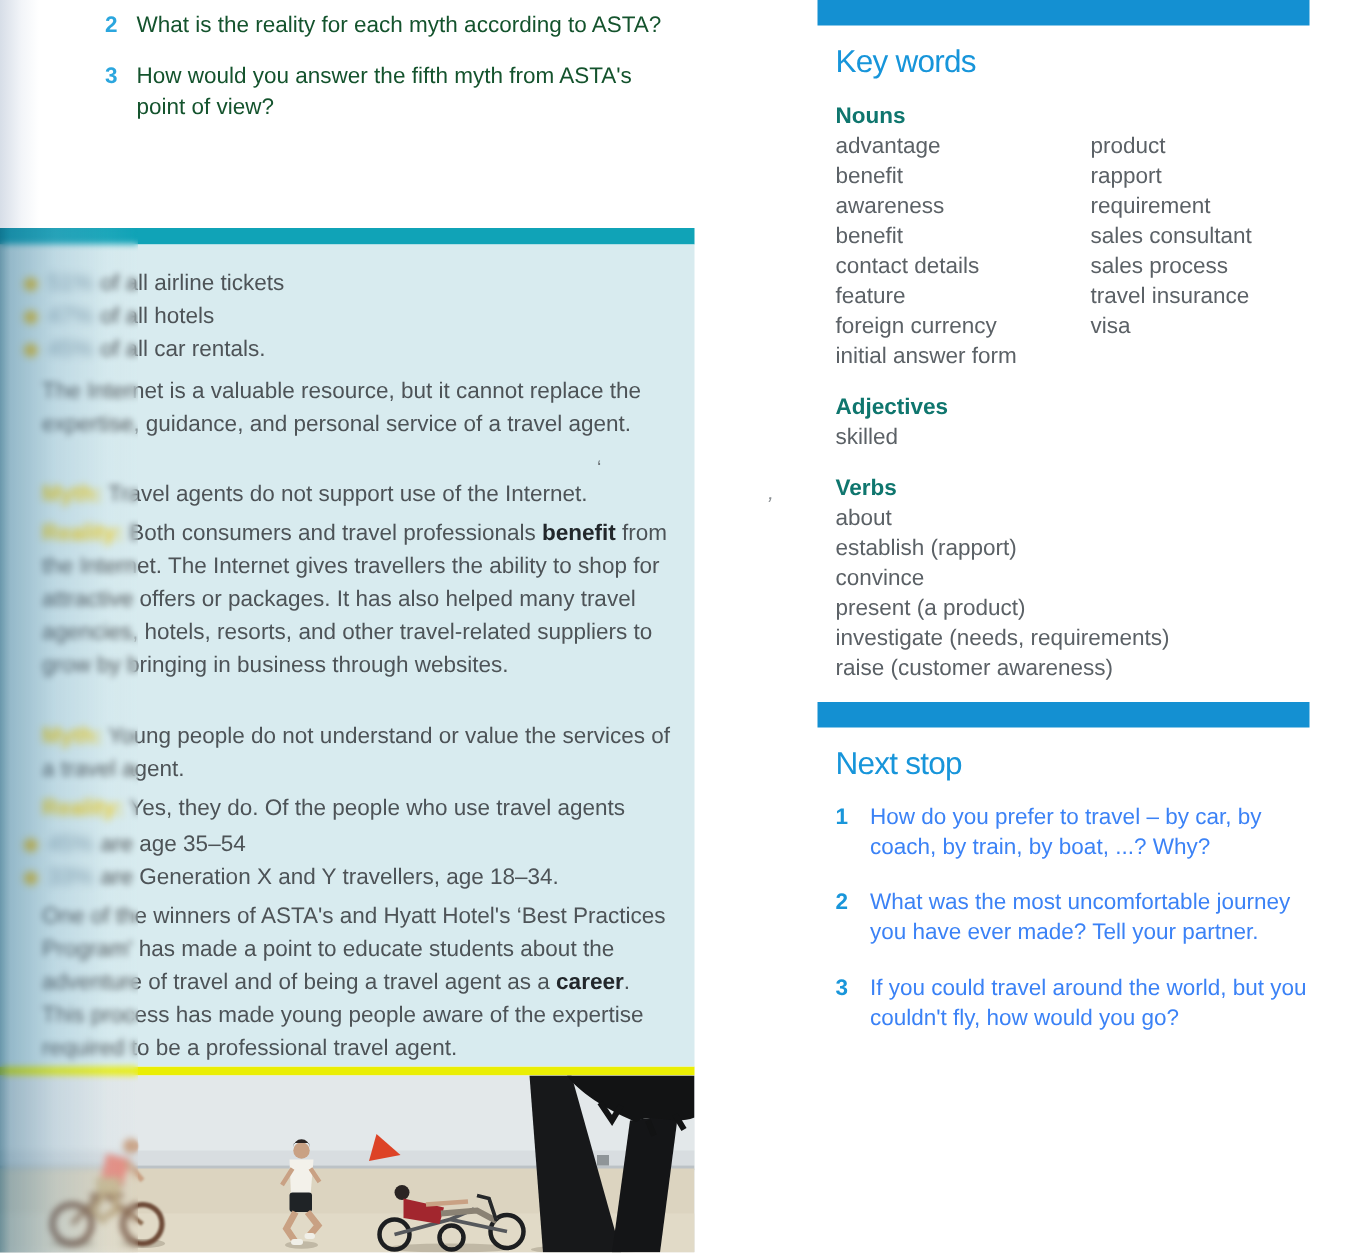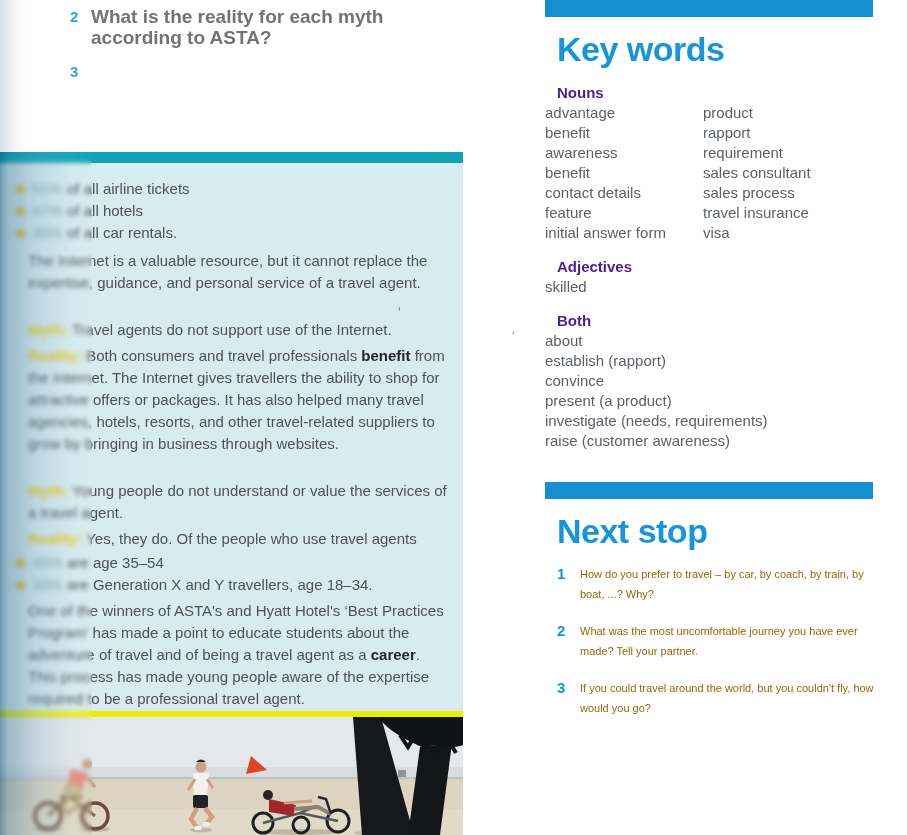--- a/index.html
+++ b/index.html
@@ -8,21 +8,21 @@
   .page { position:relative; width:907px; height:835px; background:#fff; }
 
   
   .page-edge-top { position:absolute; left:0; top:0; width:26px; height:152px;
     background:linear-gradient(90deg, rgba(110,135,170,0.28), rgba(150,170,200,0.12) 55%, transparent); }
 
   
   .questions { position:absolute; left:70px; top:6px; width:400px; }
   .q-row { display:flex; margin-bottom:13px; }
   .q-num { width:21px; flex:0 0 21px; font-weight:bold; color:#2ba6de; font-size:15px; line-height:21px; }
-  .q-text { width:358px; color:#737373; font-size:19px; line-height:21px;font-weight:bold; }
+  .q-text { width:358px; color:#14532d; font-size:15px; line-height:21px; }
 
   
   .left-panel { position:absolute; left:0; top:152px; width:463px; height:683px; }
   .teal-bar { height:11px; width:100%; background:#10a3b7; }
   .fact-box { position:relative; height:548px; background:#d8ebef; padding:15px 14px 0 28px;
               color:#4d5357; font-size:15px; line-height:22px; }
   .stat-row { display:flex; align-items:baseline; margin-left:-12px; }
   .dot { width:9px; height:9px; border-radius:50%; background:#e3bc2e; filter:blur(1.6px);
          flex:0 0 9px; margin-right:7px; align-self:center; }
   .pct { filter:blur(2.2px); color:#7d97a6; margin-right:5px; }
@@ -47,47 +47,48 @@
   .photo svg { display:block; }
   .soft { filter:blur(0.7px); }
 
   
   .gutter-artifact { position:absolute; left:511px; top:328px; color:#8a8f93;
     font-size:14px; transform:rotate(14deg); }
 
   
   .right-col { position:absolute; left:545px; top:0; width:330px; }
   .blue-bar { height:17px; width:328px; background:#1490d2; }
-  .col-title { color:#1795da; font-size:34px; font-weight:700; letter-spacing:-0.5px;
+  .col-title { color:#1795da; font-size:21px; font-weight:400; letter-spacing:-0.5px;
                margin:13px 0 0 12px; }
-  .section-label { font-weight:bold; color:#4c1d95; font-size:15px; margin:15px 0 2px 12px; }
-  .word-list { list-style:none; color:#5b6166; font-size:15px; line-height:20px; }
+  .section-label { font-weight:bold; color:#0f766e; font-size:15px; margin:15px 0 2px 12px; }
+  .word-list { list-style:none; margin-left:12px; color:#5b6166; font-size:15px; line-height:20px; }
   .nouns-grid { display:flex; }
   .nouns-grid .word-list:first-child { width:158px; }
-  .next-stop { position:absolute; left:0; top:482px; width:330px; }
+  .next-stop { position:absolute; left:0; top:468px; width:330px; }
   .ns-items { margin-top:13px; }
   .ns-row { display:flex; margin-bottom:17px; }
   .ns-num { width:23px; flex:0 0 23px; margin-left:12px; font-weight:bold; color:#1996da;
             font-size:15px; line-height:20px; }
-  .ns-text { width:295px; color:#a16207; font-size:11px; line-height:20px; }
+  .ns-text { width:295px; color:#3b82f6; font-size:15px; line-height:20px; }
 </style>
 </head>
 <body>
 
 <div class="page">
 
   <div class="page-edge-top"></div>
 
   <div class="questions">
     <div class="q-row">
       <span class="q-num">2</span>
       <span class="q-text">What is the reality for each myth according to ASTA?</span>
     </div>
     <div class="q-row">
       <span class="q-num">3</span>
+      <span class="q-text">How would you answer the fifth myth from ASTA's point of view?</span>
     </div>
   </div>
 
   <div class="left-panel">
     <div class="teal-bar"></div>
 
     <div class="fact-box">
       <div class="stat-row">
         <span class="dot"></span>
         <span><span class="pct">51%</span><span>of all airline tickets</span></span>
@@ -201,39 +202,40 @@
 
     <div class="section-label">Nouns</div>
     <div class="nouns-grid">
       <ul class="word-list">
         <li>advantage</li>
         <li>benefit</li>
         <li>awareness</li>
         <li>benefit</li>
         <li>contact details</li>
         <li>feature</li>
+        <li>foreign currency</li>
         <li>initial answer form</li>
       </ul>
       <ul class="word-list">
         <li>product</li>
         <li>rapport</li>
         <li>requirement</li>
         <li>sales consultant</li>
         <li>sales process</li>
         <li>travel insurance</li>
         <li>visa</li>
       </ul>
     </div>
 
     <div class="section-label">Adjectives</div>
     <ul class="word-list">
       <li>skilled</li>
     </ul>
 
-    <div class="section-label">Both</div>
+    <div class="section-label">Verbs</div>
     <ul class="word-list">
       <li>about</li>
       <li>establish (rapport)</li>
       <li>convince</li>
       <li>present (a product)</li>
       <li>investigate (needs, requirements)</li>
       <li>raise (customer awareness)</li>
     </ul>
 
     <div class="next-stop">

